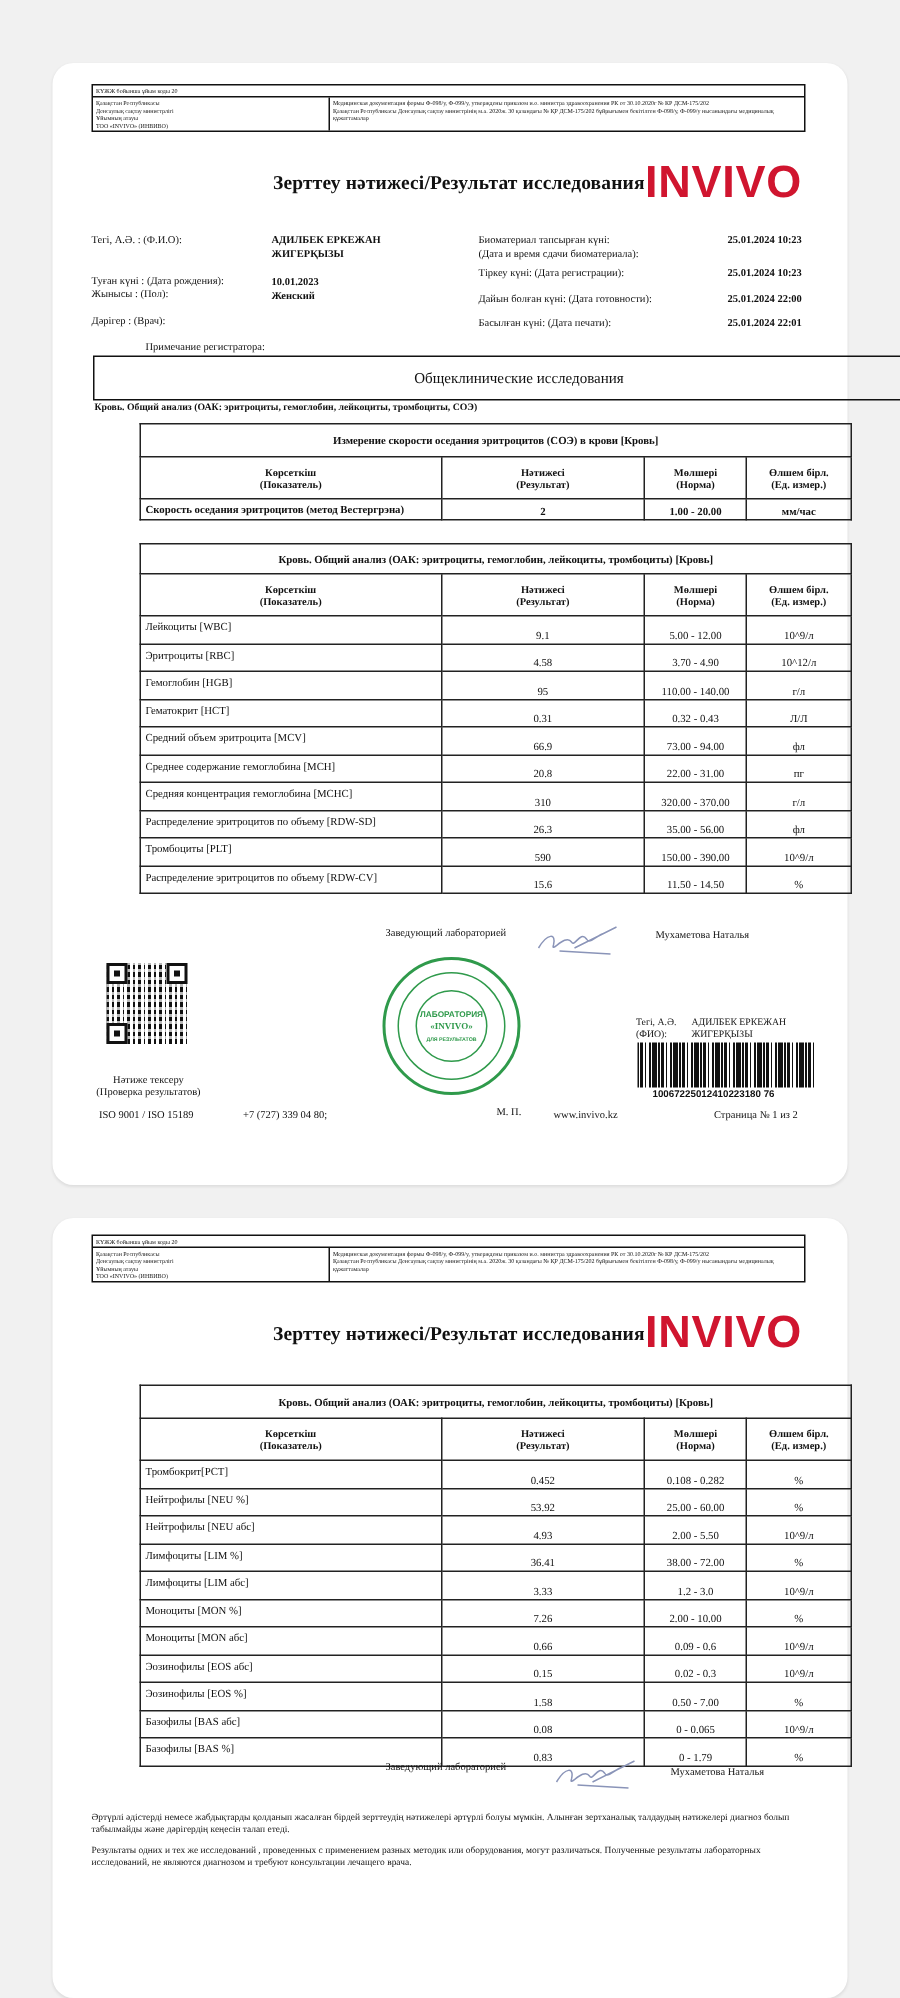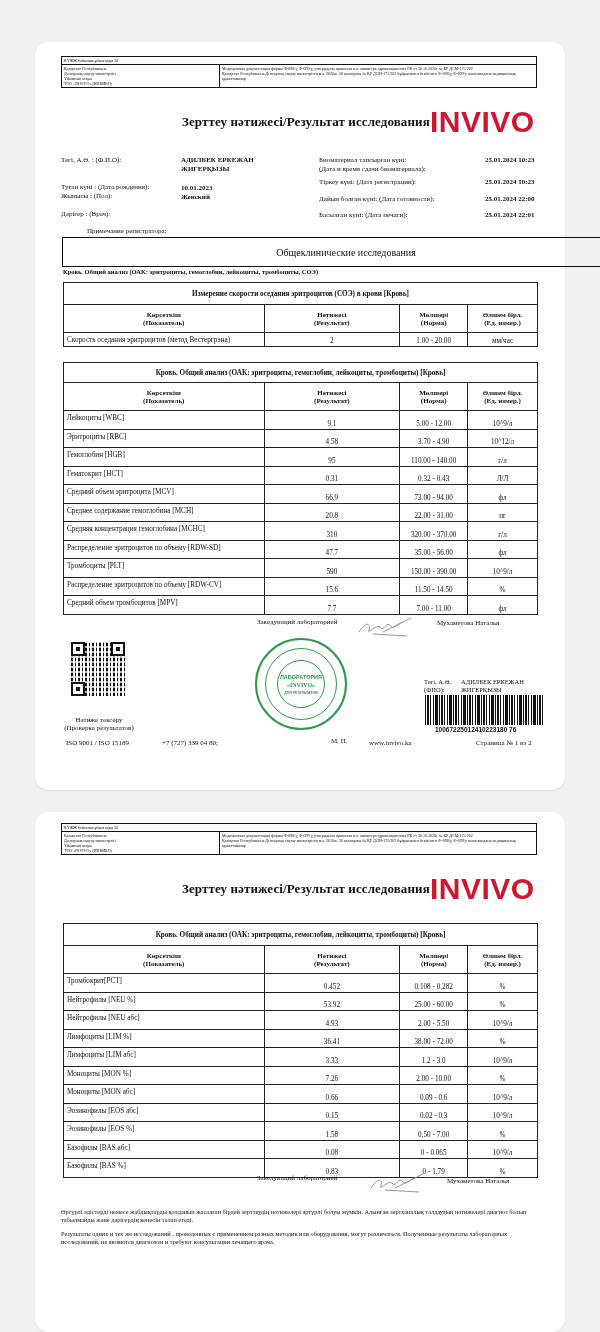--- a/index.html
+++ b/index.html
@@ -19,28 +19,28 @@
   .title-text { position: absolute; left: 147px; top: 10px; font-size: 13px; font-weight: bold; letter-spacing: 0.1px; }
   .logo { position: absolute; left: 395px; top: 1px; font-family: "Liberation Sans", sans-serif; font-weight: bold; color: #d0152f; font-size: 30px; letter-spacing: 0.5px; }
 
   .info { position: absolute; font-size: 7px; line-height: 8.5px; }
   .info.b { font-weight: bold; }
 
   .box { position: absolute; border: 1px solid #111; }
   .gen-title { font-size: 10px; text-align: center; }
   .sec-caption { position: absolute; font-size: 6.5px; font-weight: bold; }
 
-  table.res { position: absolute; border-collapse: collapse; font-size: 7.2px; }
+  table.res { position: absolute; border-collapse: collapse; font-size: 7.2px; margin-left: 30px; }
   table.res td, table.res th { border: 1px solid #222; }
   table.res .sec-head td { text-align: center; font-weight: bold; height: 22px; font-size: 7.2px; }
   table.res th { font-weight: bold; text-align: center; line-height: 8px; height: 28px; font-size: 7px; }
   table.res td.name { text-align: left; padding: 0 3px; vertical-align: top; padding-top: 3px; }
   table.res td.num { text-align: center; vertical-align: bottom; padding-bottom: 1px; }
   table.res tr.row td { height: 18.5px; }
-  table.res tr.row.tall td { height: 14px; }
+  table.res tr.row.tall td { height: 14px; font-weight: bold; }
 
   .sig-label { position: absolute; font-size: 7px; }
   .sig-name { position: absolute; font-size: 7px; }
   .signature { position: absolute; }
 
   .qr { position: absolute; width: 54px; height: 54px; background:
       repeating-linear-gradient(90deg, #111 0 2px, #fff 2px 4px, #111 4px 5px, #fff 5px 7px),
       repeating-linear-gradient(0deg, transparent 0 3px, rgba(255,255,255,0.7) 3px 5px);
     background-blend-mode: lighten; }
   .qr-finder { position: absolute; width: 14px; height: 14px; border: 2px solid #111; background: #fff; }
@@ -89,21 +89,21 @@
   <div class="info" style="left:26px; top:114px;">Тегі, А.Ә. : (Ф.И.О):</div>
   <div class="info b" style="left:146px; top:114px;">
     <div>АДИЛБЕК ЕРКЕЖАН</div>
     <div>ЖИГЕРҚЫЗЫ</div>
   </div>
   <div class="info" style="left:26px; top:141px;">Туған күні : (Дата рождения):</div>
   <div class="info b" style="left:146px; top:142px;">10.01.2023</div>
   <div class="info" style="left:26px; top:150px;">Жынысы : (Пол):</div>
   <div class="info b" style="left:146px; top:151px;">Женский</div>
   <div class="info" style="left:26px; top:168px;">Дәрігер : (Врач):</div>
-  <div class="info" style="left:16px; top:185px;padding-left:36px;">Примечание регистратора:</div>
+  <div class="info" style="left:26px; top:185px;padding-left:36px;">Примечание регистратора:</div>
 
   <div class="info" style="left:284px; top:114px;">
     <div>Биоматериал тапсырған күні:</div>
     <div>(Дата и время сдачи биоматериала):</div>
   </div>
   <div class="info b" style="left:450px; top:114px;">25.01.2024 10:23</div>
   <div class="info" style="left:284px; top:136px;">Тіркеу күні: (Дата регистрации):</div>
   <div class="info b" style="left:450px; top:136px;">25.01.2024 10:23</div>
   <div class="info" style="left:284px; top:153px;">Дайын болған күні: (Дата готовности):</div>
   <div class="info b" style="left:450px; top:153px;">25.01.2024 22:00</div>
@@ -197,41 +197,35 @@
           <td class="num">пг</td>
         </tr>
         <tr class="row">
           <td class="name">Средняя концентрация гемоглобина [MCHC]</td>
           <td class="num">310</td>
           <td class="num">320.00 - 370.00</td>
           <td class="num">г/л</td>
         </tr>
         <tr class="row">
           <td class="name">Распределение эритроцитов по объему [RDW-SD]</td>
-          <td class="num">47.7</td>
+          <td class="num">26.3</td>
           <td class="num">35.00 - 56.00</td>
           <td class="num">фл</td>
         </tr>
         <tr class="row">
           <td class="name">Тромбоциты [PLT]</td>
           <td class="num">590</td>
           <td class="num">150.00 - 390.00</td>
           <td class="num">10^9/л</td>
         </tr>
         <tr class="row">
           <td class="name">Распределение эритроцитов по объему [RDW-CV]</td>
           <td class="num">15.6</td>
           <td class="num">11.50 - 14.50</td>
           <td class="num">%</td>
-        </tr>
-        <tr class="row">
-          <td class="name">Средний объем тромбоцитов [MPV]</td>
-          <td class="num">7.7</td>
-          <td class="num">7.00 - 11.00</td>
-          <td class="num">фл</td>
         </tr>
       </tbody>
   </table>
 
   <div class="sig-label" style="left:222px; top:576px;">Заведующий лабораторией</div>
   <svg class="signature" style="left:318px; top:572px;" width="74" height="26">
     <path d="M6 18 C12 8, 18 8, 16 16 C14 22, 24 8, 28 14 C30 18, 34 6, 38 12 C40 16, 44 10, 50 8 M30 18 L58 4 M20 20 L54 22" stroke="#8a94b8" stroke-width="1" fill="none"></path>
   </svg>
   <div class="sig-name" style="left:402px; top:577px;">Мухаметова Наталья</div>
 

